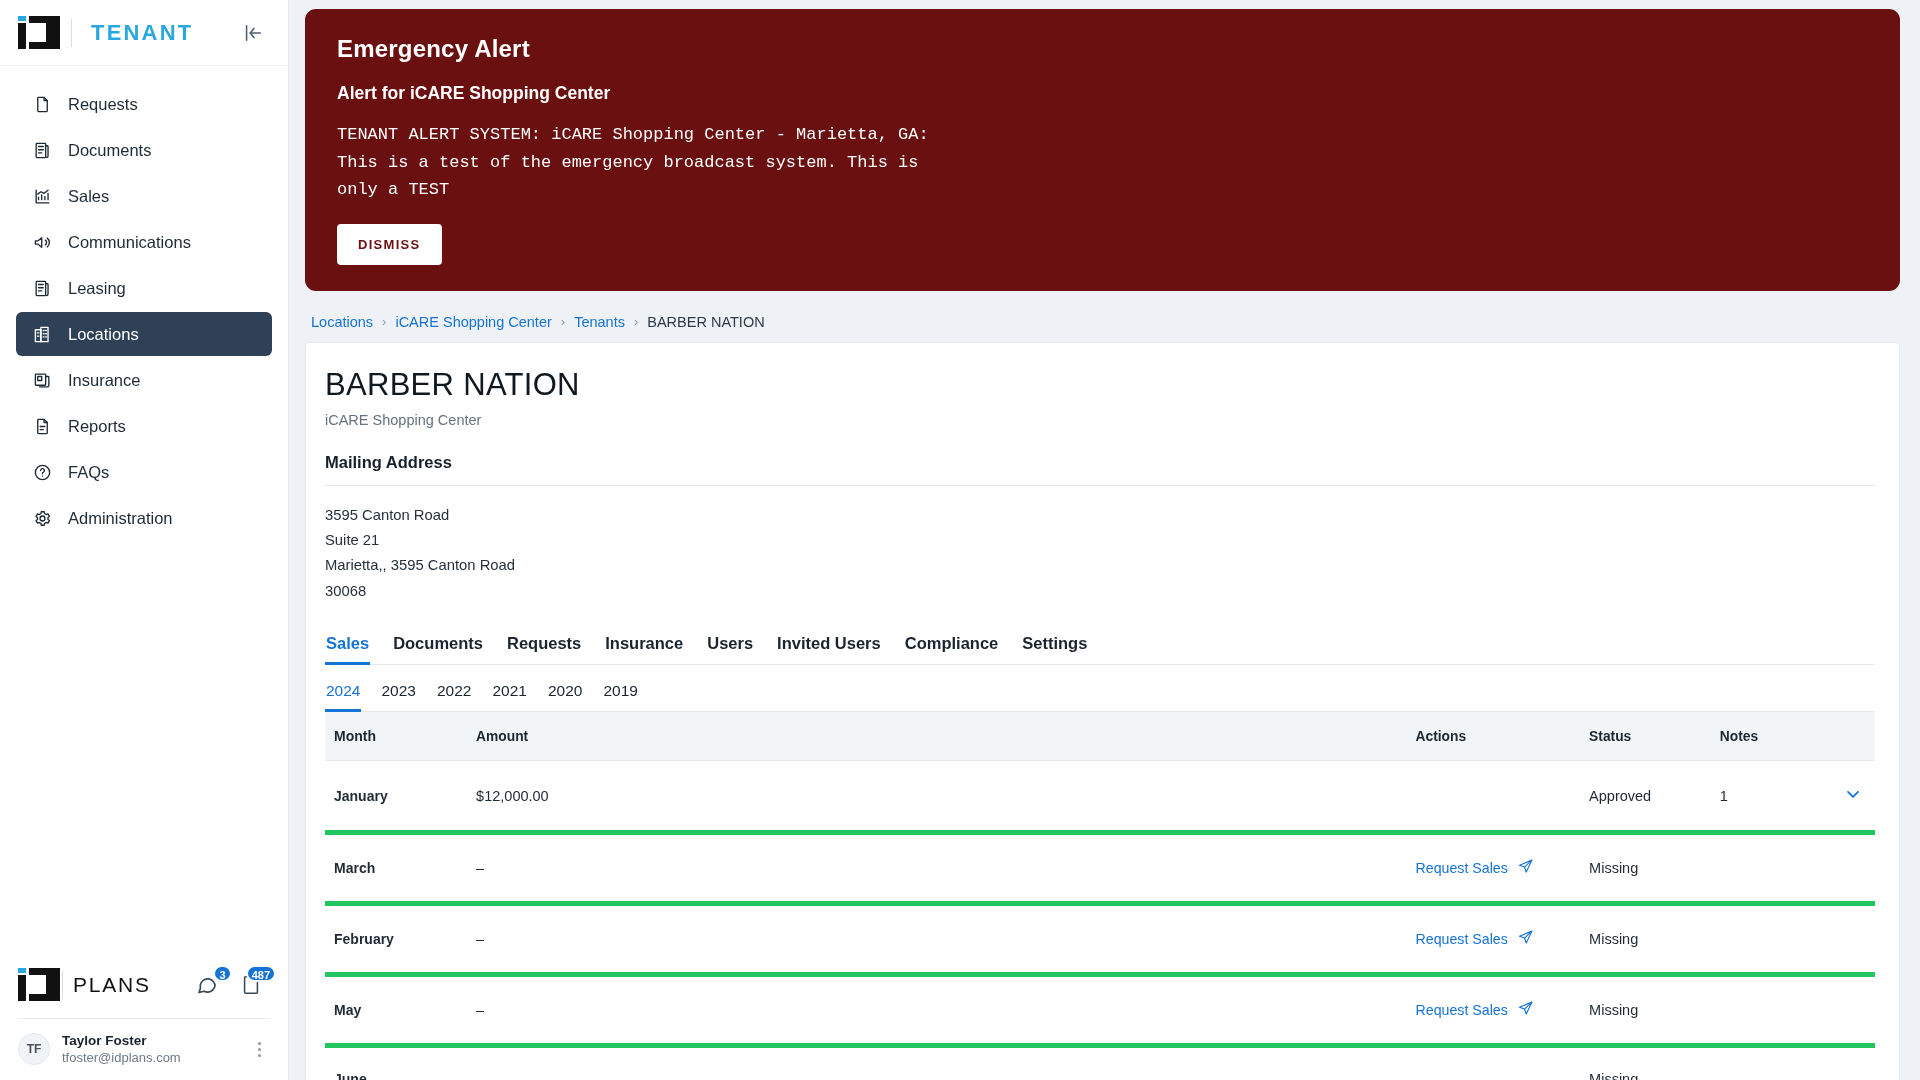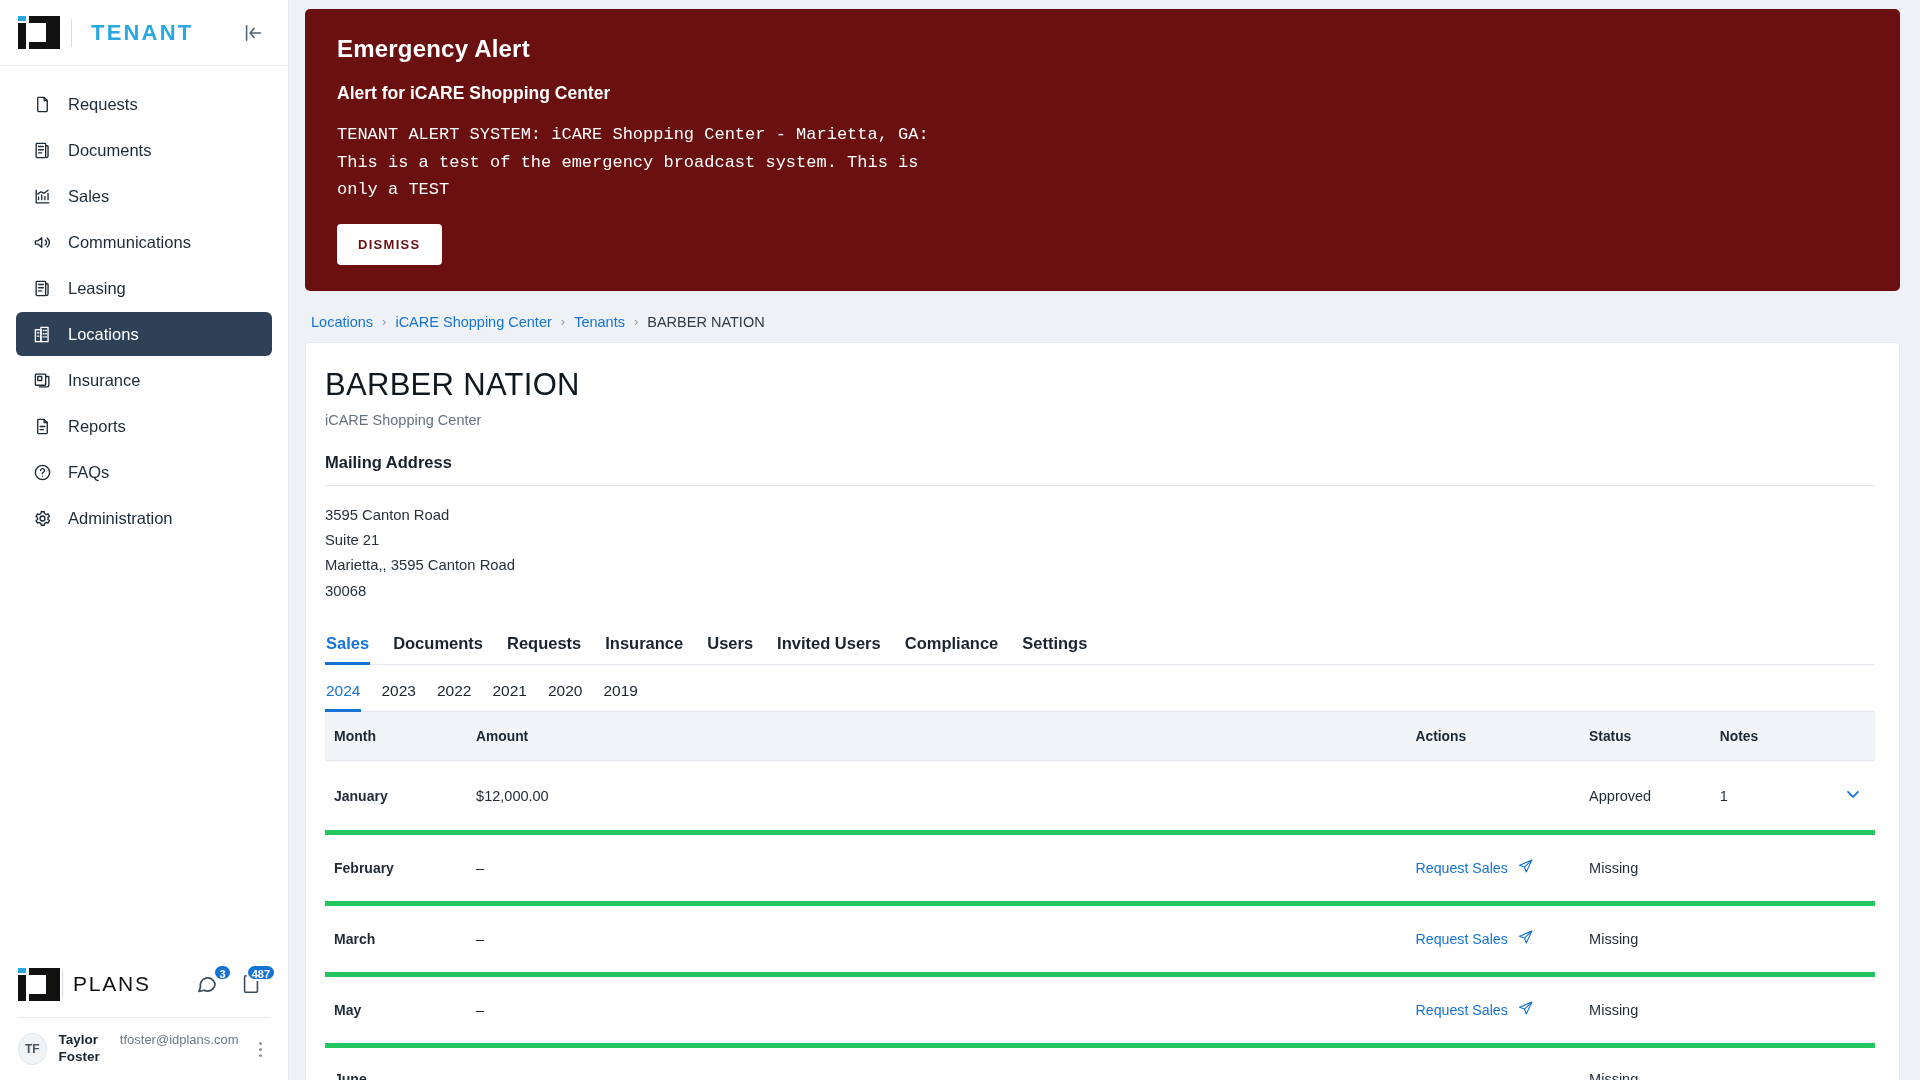--- a/index.html
+++ b/index.html
@@ -81,32 +81,32 @@
   .sb-sep { height: 1px; background: #e6ebf0; margin: 6px 18px 0 18px; }
   .user-row {
     display: flex; align-items: center; gap: 12px; padding: 14px 18px 0 18px;
   }
   .avatar {
     width: 32px; height: 32px; border-radius: 50%;
     background: #f1f4f7; border: 1px solid #e2e8ee;
     display: flex; align-items: center; justify-content: center;
     font-size: 12px; color: #46535f; font-weight: 600;
   }
-  .user-meta { display: flex; line-height: 1.25; }
+  .user-meta { display: flex; flex-direction: column; line-height: 1.25; }
   .user-name { font-size: 13.5px; font-weight: 700; color: #19242e; }
   .user-mail { font-size: 13px; color: #6d7b88; }
   .kebab { margin-left: auto; width: 22px; height: 26px; display:flex; flex-direction: column; align-items:center; justify-content:center; gap:3px; cursor:pointer; }
   .kebab i { width: 3px; height: 3px; border-radius: 50%; background: #8b98a4; display:block; }
 
   
   .main { flex: 1; height: 1080px; overflow: hidden; background: #eef2f6; position: relative; }
   .main-pad { padding: 9px 20px 0 16px; }
 
   .alert {
-    background: #6b1010; color: #fff; border-radius: 5px;
+    background: #6b1010; color: #fff; border-radius: 11px;
     padding: 26px 28px 26px 32px; margin-bottom: 17px;
   }
   .alert-title { font-size: 24px; font-weight: 700; letter-spacing: .2px; }
   .alert-sub { font-size: 17.5px; font-weight: 700; margin-top: 20px; }
   .alert-body { font-size: 17px; line-height: 1.62; margin-top: 17px; max-width: 620px; font-family: Liberation Mono, monospace; }
   .dismiss {
     margin-top: 20px; background: #fff; color: #6b1010;
     border: none; border-radius: 4px; cursor: pointer;
     font-family: inherit; font-size: 13px; font-weight: 700; letter-spacing: 1.3px;
     padding: 13px 21px;
@@ -425,32 +425,32 @@
                   <td class="c-month">January</td>
                   <td class="c-amount dash">$12,000.00</td>
                   <td class="c-actions"></td>
                   <td class="c-status ok">Approved</td>
                   <td class="c-notes">1</td>
                   <td class="c-exp"><span class="chev"><svg width="20" height="20" viewBox="0 0 24 24" fill="none" stroke="#1573d6" stroke-width="2.1" stroke-linecap="round" stroke-linejoin="round">
                         <path d="M6 9.5l6 6 6-6"></path>
                       </svg></span></td>
                 </tr>
                 <tr>
-                  <td class="c-month">February</td>
+                  <td class="c-month">March</td>
                   <td class="c-amount dash">–</td>
                   <td class="c-actions"><span class="req">Request Sales<span><svg width="17" height="17" viewBox="0 0 24 24" fill="none" stroke="#1573d6" stroke-width="1.6" stroke-linejoin="round">
                           <path d="M21 3L3.5 10.2l7 2.6 2.6 7L21 3z"></path>
                           <path d="M10.5 12.8L21 3"></path>
                         </svg></span></span></td>
                   <td class="c-status">Missing</td>
                   <td class="c-notes"></td>
                   <td class="c-exp"></td>
                 </tr>
                 <tr>
-                  <td class="c-month">March</td>
+                  <td class="c-month">February</td>
                   <td class="c-amount dash">–</td>
                   <td class="c-actions"><span class="req">Request Sales<span><svg width="17" height="17" viewBox="0 0 24 24" fill="none" stroke="#1573d6" stroke-width="1.6" stroke-linejoin="round">
                           <path d="M21 3L3.5 10.2l7 2.6 2.6 7L21 3z"></path>
                           <path d="M10.5 12.8L21 3"></path>
                         </svg></span></span></td>
                   <td class="c-status">Missing</td>
                   <td class="c-notes"></td>
                   <td class="c-exp"></td>
                 </tr>
                 <tr>

